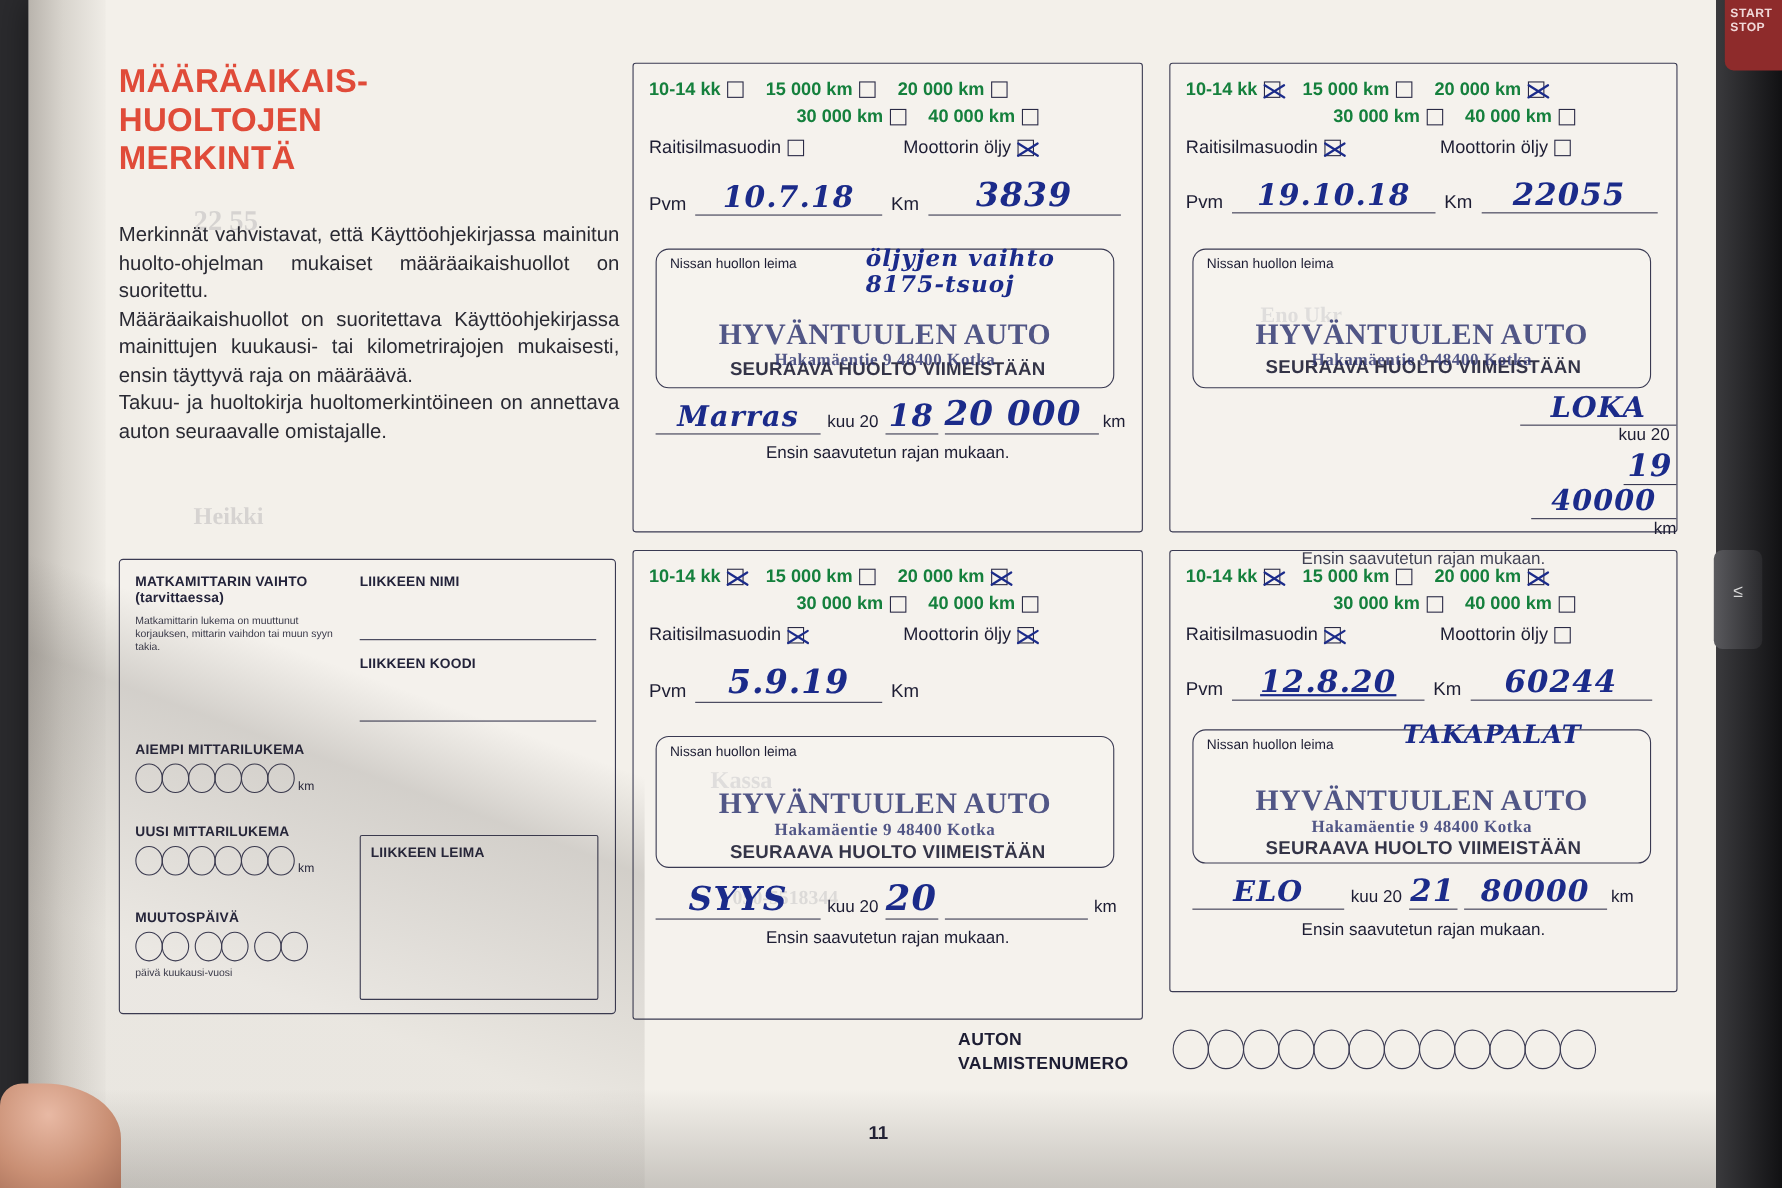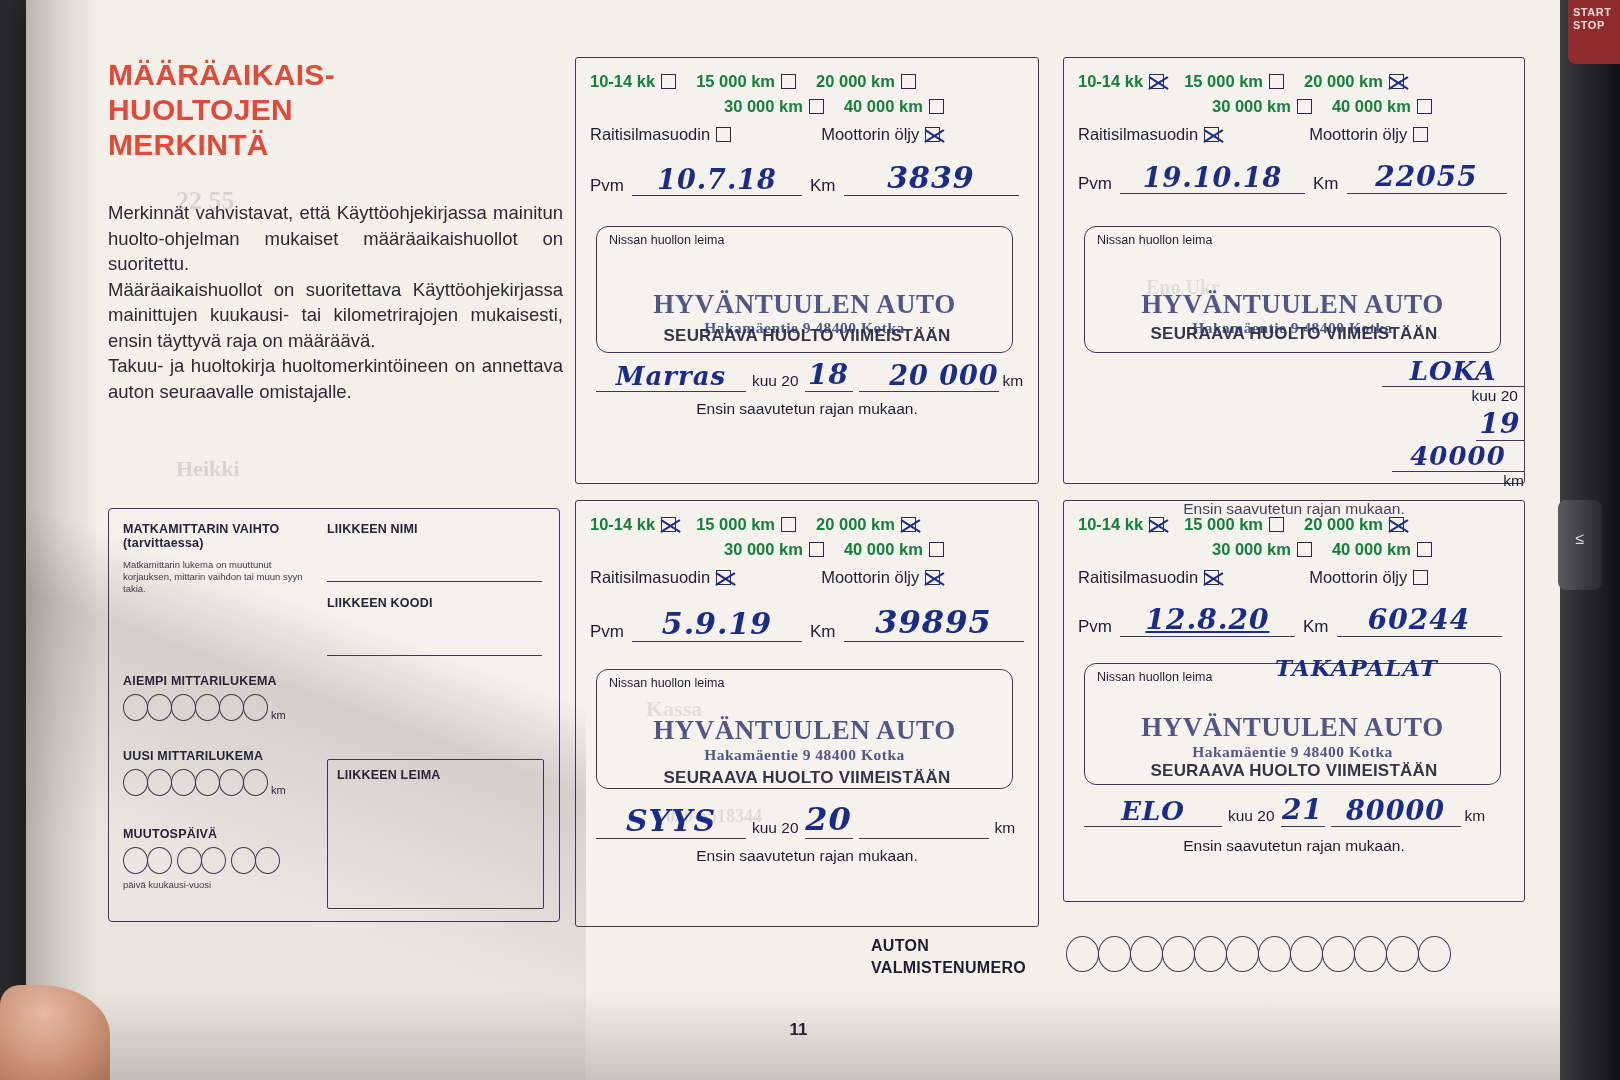--- a/index.html
+++ b/index.html
@@ -246,30 +246,31 @@
     </div>
     <div class="pvm-row" style="margin:16px 0 0 14px;">
       <span>Pvm</span>
       <span class="uline hand" style="width:170px;font-size:27px;text-align:center;margin:0 8px;">10.7.18</span>
       <span>Km</span>
       <span class="uline hand" style="width:175px;font-size:30px;text-align:center;margin-left:8px;">3839</span>
     </div>
 
     <div class="stampbox" style="position:absolute;left:20px;top:168px;width:415px;height:125px;">
       <div class="stamp-label">Nissan huollon leima</div>
+      <div class="hand" style="position:absolute;left:190px;top:-4px;font-size:21px;width:220px;line-height:23px;">öljyjen vaihto 8175-tsuoj</div>
       <div class="stamp-logo stamp-l1" style="top:62px;">HYVÄNTUULEN AUTO</div>
       <div class="stamp-logo stamp-l2" style="top:92px;">Hakamäentie 9   48400 Kotka</div>
     </div>
 
     <div class="next-title" style="margin-top:130px;">SEURAAVA HUOLTO VIIMEISTÄÄN</div>
     <div class="next-row" style="margin:12px 0 0 20px;">
       <span class="uline hand" style="width:150px;font-size:26px;text-align:center;">Marras</span>
       <span style="margin:0 6px 2px 6px;">kuu 20</span>
       <span class="uline hand" style="width:48px;font-size:28px;text-align:center;">18</span>
-      <span class="uline hand" style="width:140px;font-size:27px;text-align:right;margin-left:6px;">20 000</span>
+      <span class="uline hand" style="width:140px;font-size:31px;text-align:left;margin-left:6px;">20 000</span>
       <span style="margin:0 0 2px 4px;">km</span>
     </div>
     <div class="note" style="margin-top:8px;">Ensin saavutetun rajan mukaan.</div>
   </div>
 
   <div class="card" style="left:1037px;top:57px;width:460px;height:425px;">
     <div class="chkrow" style="margin:14px 0 0 14px;">
       <span>10-14 kk</span>
       <span class="chk x"></span>
       <span style="margin-left:14px">15 000 km</span>
@@ -332,21 +333,20 @@
     <div class="filter-row" style="margin:9px 0 0 14px;">
       <span>Raitisilmasuodin</span>
       <span class="chk x"></span>
       <span style="margin-left:84px">Moottorin öljy</span>
       <span class="chk x"></span>
     </div>
     <div class="pvm-row" style="margin:16px 0 0 14px;">
       <span>Pvm</span>
       <span class="uline hand" style="width:170px;font-size:30px;text-align:center;margin:0 8px;">5.9.19</span>
       <span>Km</span>
-      <span class="uline hand" style="width:180px;font-size:32px;text-align:center;margin-left:8px;">39895</span>
     </div>
 
     <div class="stampbox" style="position:absolute;left:20px;top:168px;width:415px;height:118px;">
       <div class="stamp-label">Nissan huollon leima</div>
       <div class="hand" style="position:absolute;left:200px;top:-4px;font-size:20px;width:210px;"></div>
       <div class="stamp-logo stamp-l1" style="top:45px;">HYVÄNTUULEN AUTO</div>
       <div class="stamp-logo stamp-l2" style="top:76px;">Hakamäentie 9   48400 Kotka</div>
     </div>
 
     <div class="next-title" style="margin-top:126px;">SEURAAVA HUOLTO VIIMEISTÄÄN</div>

